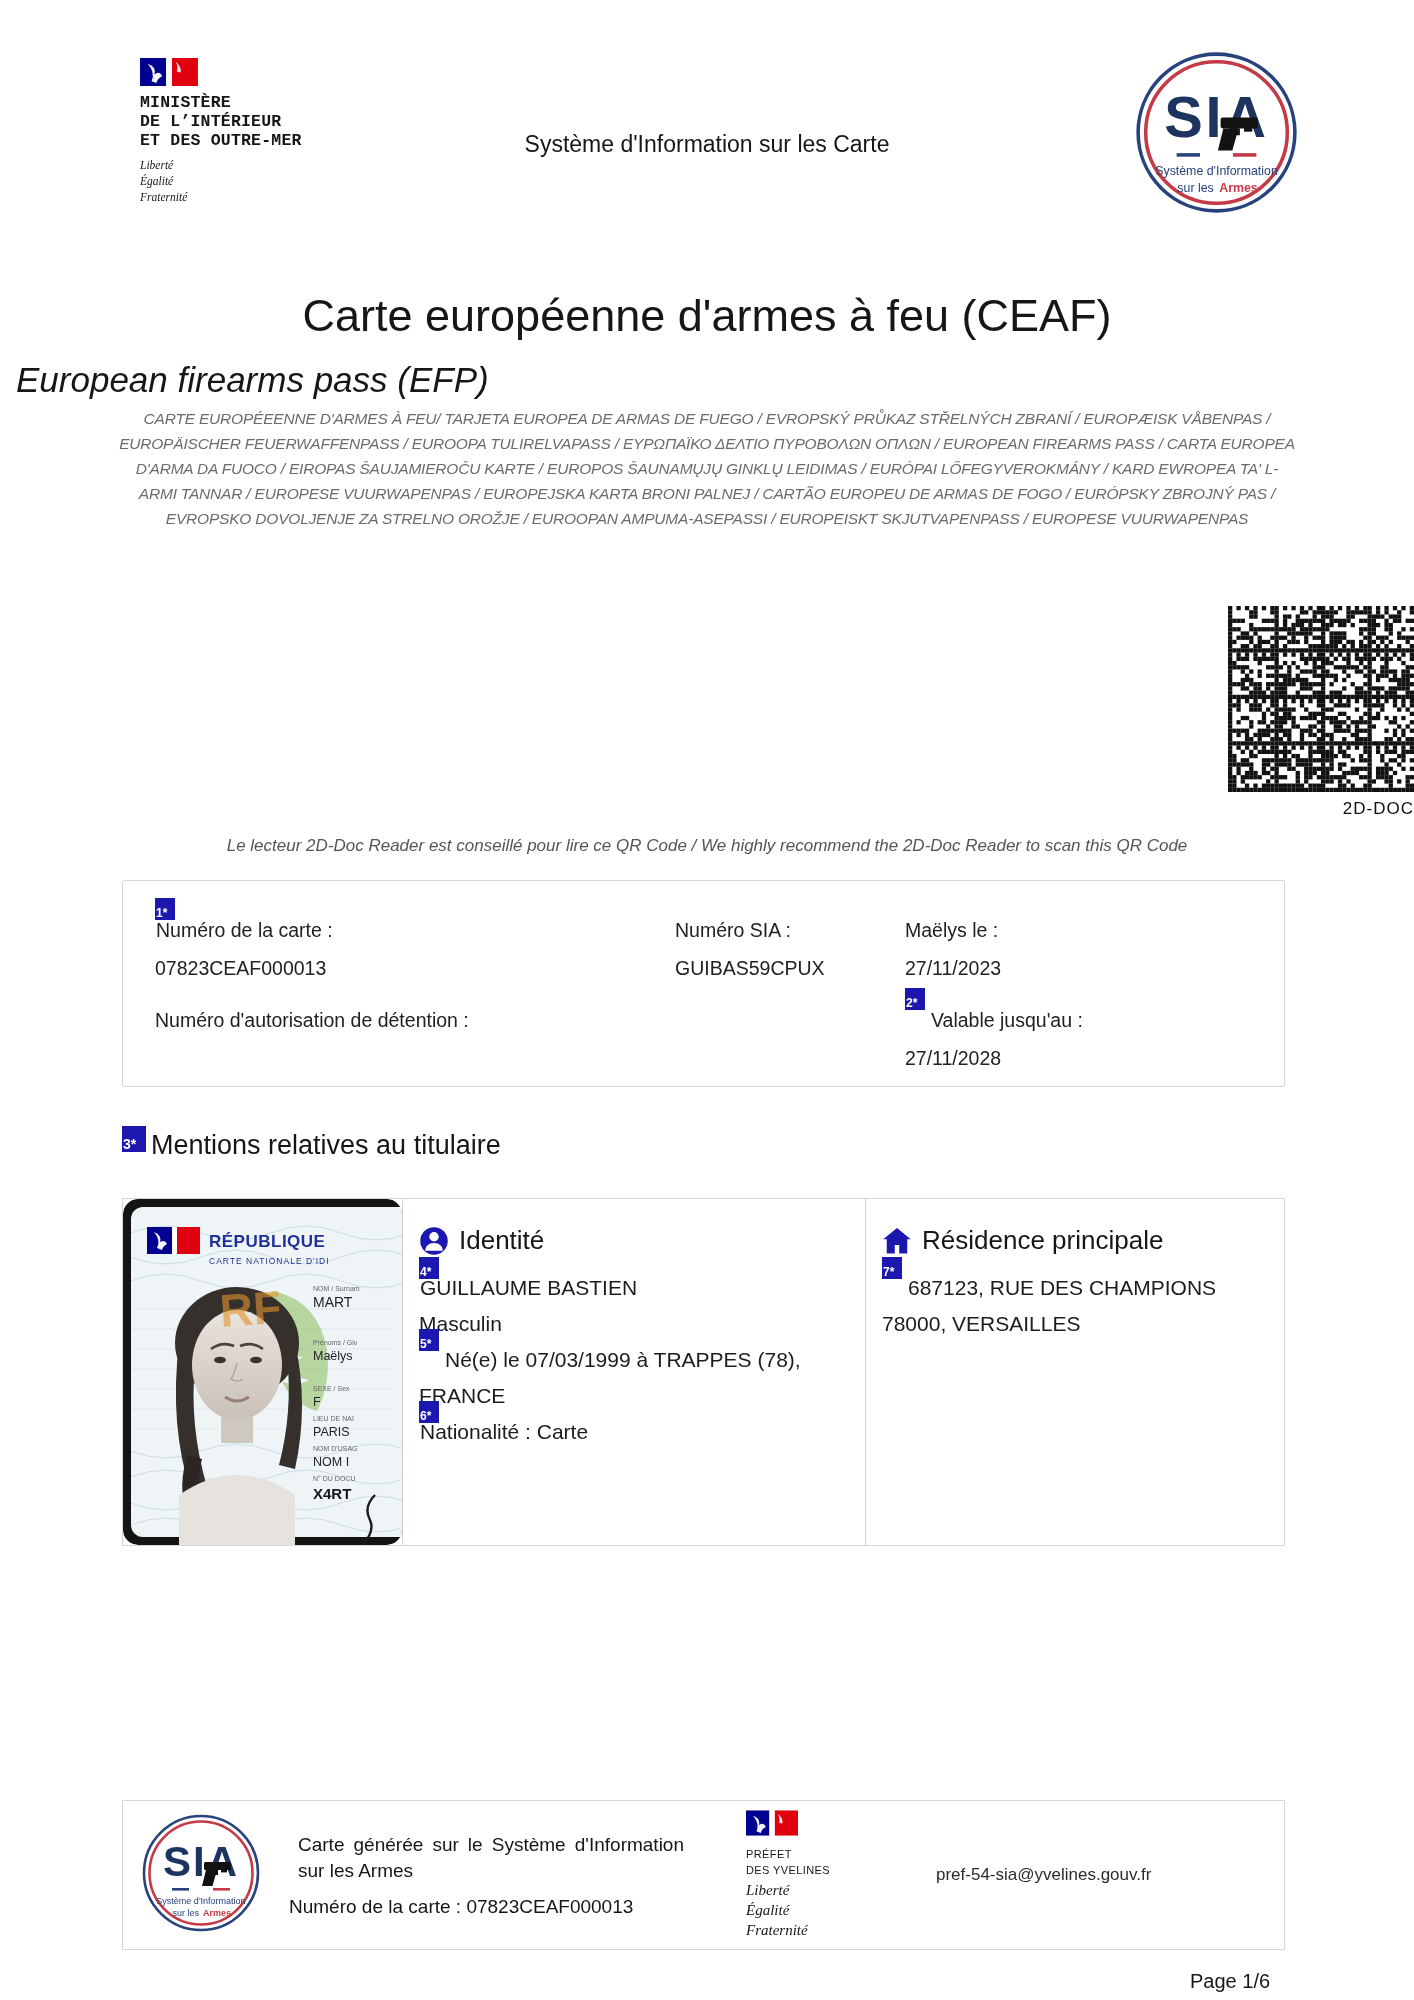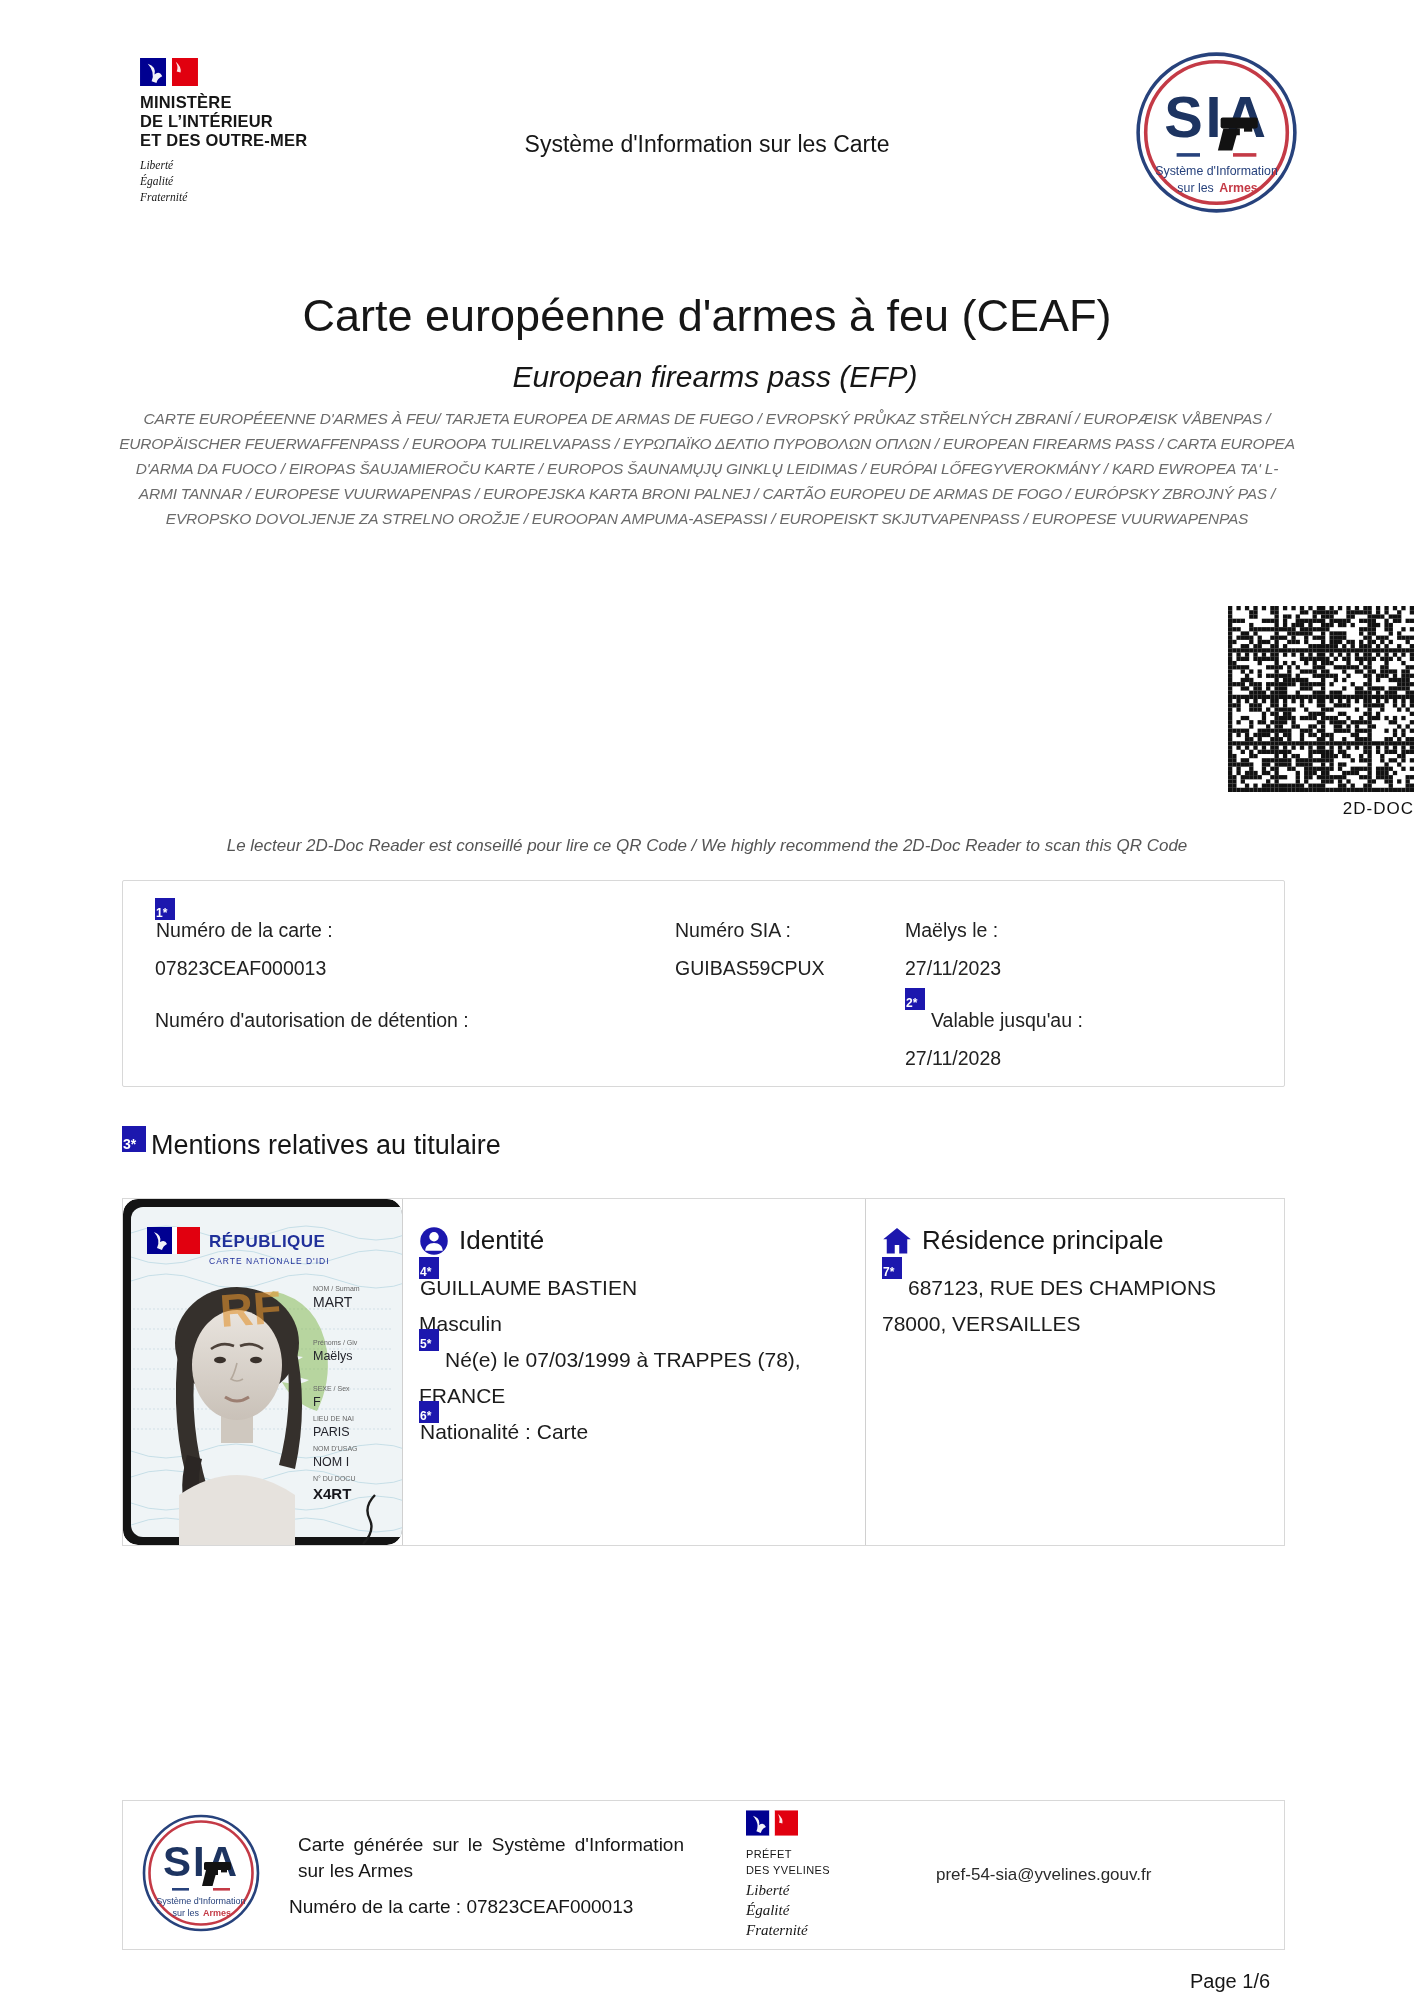--- a/index.html
+++ b/index.html
@@ -2,28 +2,28 @@
 <html><head>
 <meta charset="utf-8">
 <style>
   html,body{margin:0;padding:0;background:#fff;}
   .page{position:relative;width:1414px;height:2000px;background:#fff;overflow:hidden;
         font-family:"Liberation Sans",sans-serif;color:#1a1a1a;}
 
   
   .ministry{position:absolute;left:140px;top:58px;width:250px;}
   .ministry .flag{display:block;}
-  .min-name{font-weight:bold;font-size:16.5px;line-height:1.16;letter-spacing:.2px;margin-top:7px;color:#161616;}
+  .min-name{font-weight:bold;font-size:16.5px;line-height:1.16;letter-spacing:.2px;margin-top:7px;color:#161616;font-family:Liberation Mono, monospace;}
   .min-motto{font-family:"Liberation Serif",serif;font-style:italic;font-size:11.5px;line-height:1.38;margin-top:8px;color:#161616;}
   .header-title{position:absolute;top:131px;left:340px;right:340px;text-align:center;font-size:23px;color:#161616;}
   .sia-top{position:absolute;top:50px;left:1134px;}
 
   
   .doc-title{position:absolute;top:290px;left:0;right:0;text-align:center;font-size:45px;color:#161616;}
-  .doc-subtitle{position:absolute;top:360px;left:16px;right:0;text-align:center;font-size:30px;font-style:italic;color:#161616;}
+  .doc-subtitle{position:absolute;top:360px;left:16px;right:0;font-size:35px;font-style:italic;color:#161616;}
   .translations{position:absolute;top:406px;left:117px;width:1180px;text-align:center;
       font-size:15.5px;line-height:25px;color:#6b6b6b;font-style:italic;letter-spacing:-.2px;}
 
   
   .qr-wrap{position:absolute;top:606px;left:0;right:0;display:flex;flex-direction:column;align-items:flex-end;}
   .qr-label{margin-top:7px;font-size:17px;color:#111;letter-spacing:1px;}
   .qr-note{position:absolute;top:836px;left:0;right:0;text-align:center;font-style:italic;font-size:17px;color:#555;}
 
   
   .b{display:inline-flex;align-items:flex-end;box-sizing:border-box;width:20px;height:22px;

